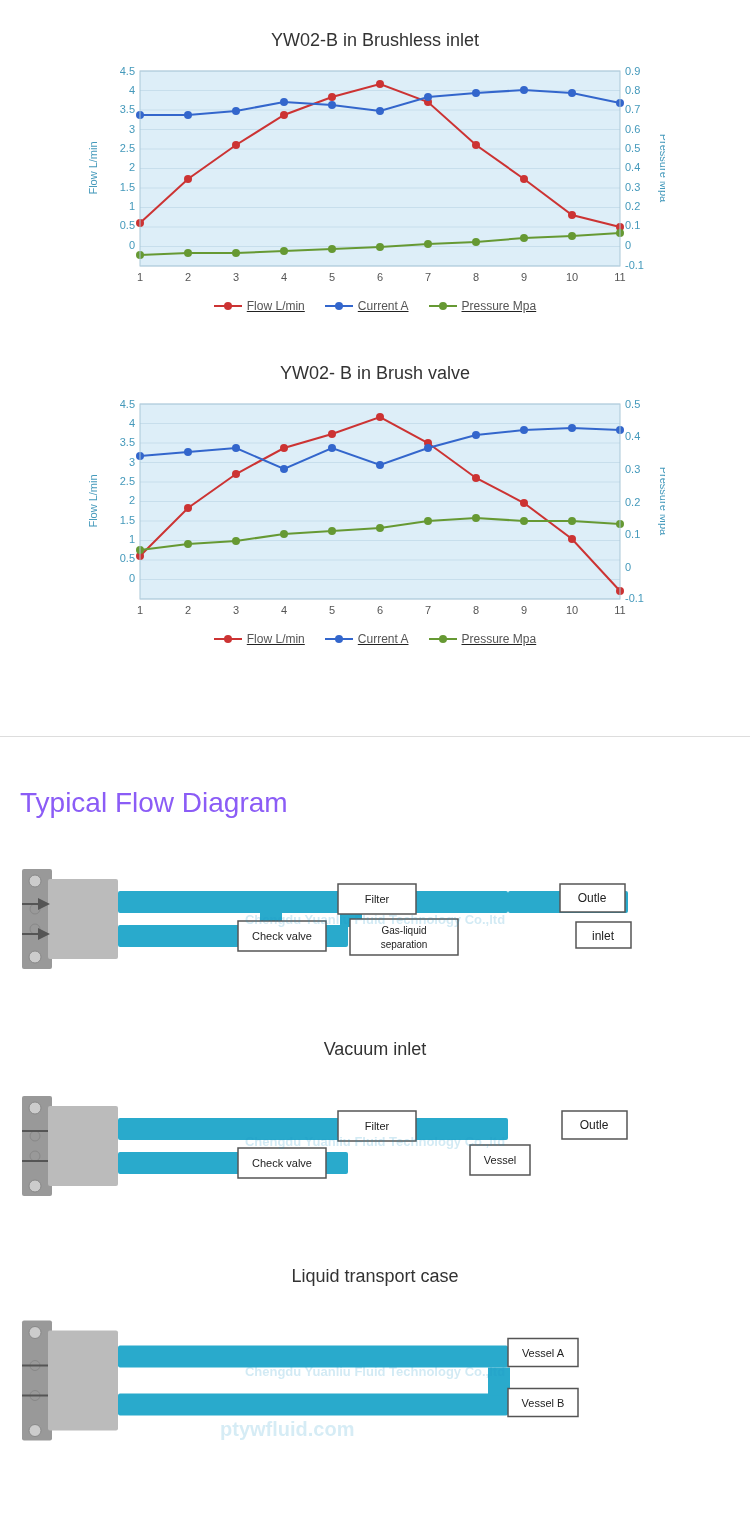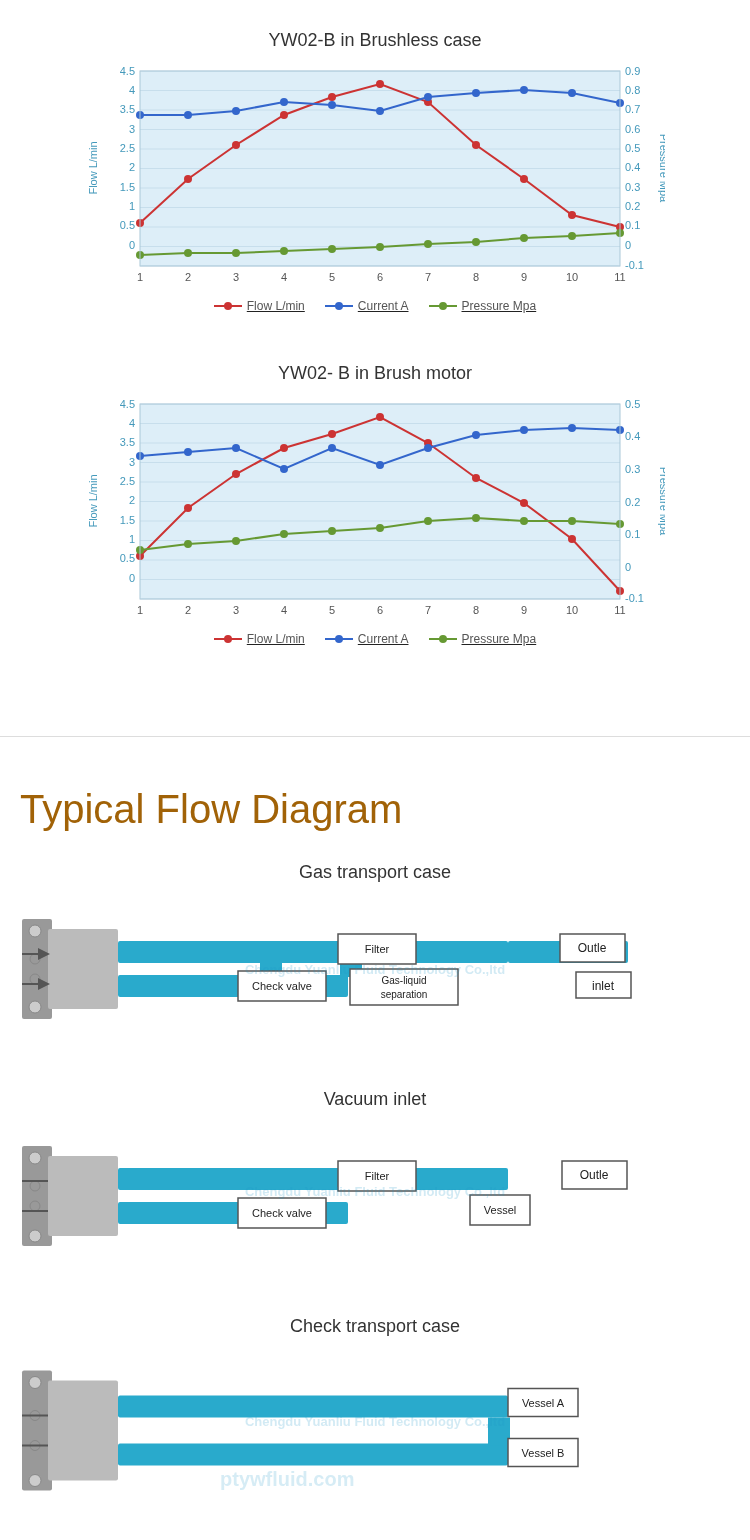--- a/index.html
+++ b/index.html
@@ -61,24 +61,24 @@
       border: none;
       border-top: 1px solid #ddd;
       margin: 0 0 40px;
     }
 
     
     .flow-section {
       padding: 10px 20px 40px;
     }
     .flow-main-title {
-      font-size: 40px;
+      font-size: 28px;
       font-weight: 300;
       margin-bottom: 30px;
-      color: #a16207;
+      color: #8b5cf6;
     }
     .flow-case {
       margin-bottom: 50px;
     }
     .flow-case-title {
       font-size: 18px;
       font-weight: 400;
       text-align: center;
       margin-bottom: 16px;
       color: #333;
@@ -94,21 +94,21 @@
       width: 100%;
       height: 100%;
     }
   </style>
 </head>
 <body>
 
 <div class="perf-section">
 
   <div class="chart-block">
-    <div class="chart-title">YW02-B in Brushless case</div>
+    <div class="chart-title">YW02-B in Brushless inlet</div>
     <div class="chart-wrapper">
       <svg class="chart-svg" viewBox="0 0 580 230">
 
         <rect x="55" y="10" width="480" height="195" fill="#ddeef8" rx="2"></rect>
 
         <g stroke="#b0cfe0" stroke-width="0.5">
 
           <line x1="55" x2="535" y1="10" y2="10"></line>
           <line x1="55" x2="535" y1="29.5" y2="29.5"></line>
           <line x1="55" x2="535" y1="49" y2="49"></line>
@@ -267,21 +267,21 @@
               <line x1="0" y1="6" x2="28" y2="6" stroke="#669933" stroke-width="2"></line>
               <circle cx="14" cy="6" r="4" fill="#669933"></circle>
             </svg>
           <span>Pressure Mpa</span>
         </div>
       </div>
     </div>
   </div>
 
   <div class="chart-block">
-    <div class="chart-title">YW02- B in Brush motor</div>
+    <div class="chart-title">YW02- B in Brush valve</div>
     <div class="chart-wrapper">
       <svg class="chart-svg" viewBox="0 0 580 230">
         <rect x="55" y="10" width="480" height="195" fill="#ddeef8" rx="2"></rect>
         <g stroke="#b0cfe0" stroke-width="0.5">
           <line x1="55" x2="535" y1="10" y2="10"></line>
           <line x1="55" x2="535" y1="29.5" y2="29.5"></line>
           <line x1="55" x2="535" y1="49" y2="49"></line>
           <line x1="55" x2="535" y1="68.5" y2="68.5"></line>
           <line x1="55" x2="535" y1="88" y2="88"></line>
           <line x1="55" x2="535" y1="107.5" y2="107.5"></line>
@@ -437,21 +437,20 @@
     </div>
   </div>
 </div>
 
 <hr class="divider">
 
 <div class="flow-section">
   <h2 class="flow-main-title">Typical Flow Diagram</h2>
 
   <div class="flow-case">
-    <div class="flow-case-title">Gas transport case</div>
     <div class="diagram-area">
       <svg viewBox="0 0 710 140">
 
         <rect x="2" y="20" width="30" height="100" fill="#999" rx="2"></rect>
         <rect x="28" y="30" width="70" height="80" fill="#bbb" rx="2"></rect>
 
         <circle cx="15" cy="32" r="6" fill="#ccc" stroke="#888" stroke-width="1"></circle>
         <circle cx="15" cy="108" r="6" fill="#ccc" stroke="#888" stroke-width="1"></circle>
         <circle cx="15" cy="60" r="5" fill="#999" stroke="#888" stroke-width="1"></circle>
         <circle cx="15" cy="80" r="5" fill="#999" stroke="#888" stroke-width="1"></circle>
@@ -524,21 +523,21 @@
 
         <rect x="542" y="30" width="65" height="28" fill="white" stroke="#555" stroke-width="1.5"></rect>
         <text x="574" y="48" font-size="12" text-anchor="middle" fill="#222">Outle</text>
 
         <text x="355" y="65" font-size="13" fill="rgba(30,150,200,0.2)" text-anchor="middle" font-weight="bold">Chengdu Yuanliu Fluid Technology Co.,ltd</text>
       </svg>
     </div>
   </div>
 
   <div class="flow-case">
-    <div class="flow-case-title">Check transport case</div>
+    <div class="flow-case-title">Liquid transport case</div>
     <div class="diagram-area" style="height:160px;">
       <svg viewBox="0 0 710 155">
 
         <rect x="2" y="15" width="30" height="120" fill="#999" rx="2"></rect>
         <rect x="28" y="25" width="70" height="100" fill="#bbb" rx="2"></rect>
         <circle cx="15" cy="27" r="6" fill="#ccc" stroke="#888" stroke-width="1"></circle>
         <circle cx="15" cy="125" r="6" fill="#ccc" stroke="#888" stroke-width="1"></circle>
         <circle cx="15" cy="60" r="5" fill="#999" stroke="#888" stroke-width="1"></circle>
         <circle cx="15" cy="90" r="5" fill="#999" stroke="#888" stroke-width="1"></circle>
 

